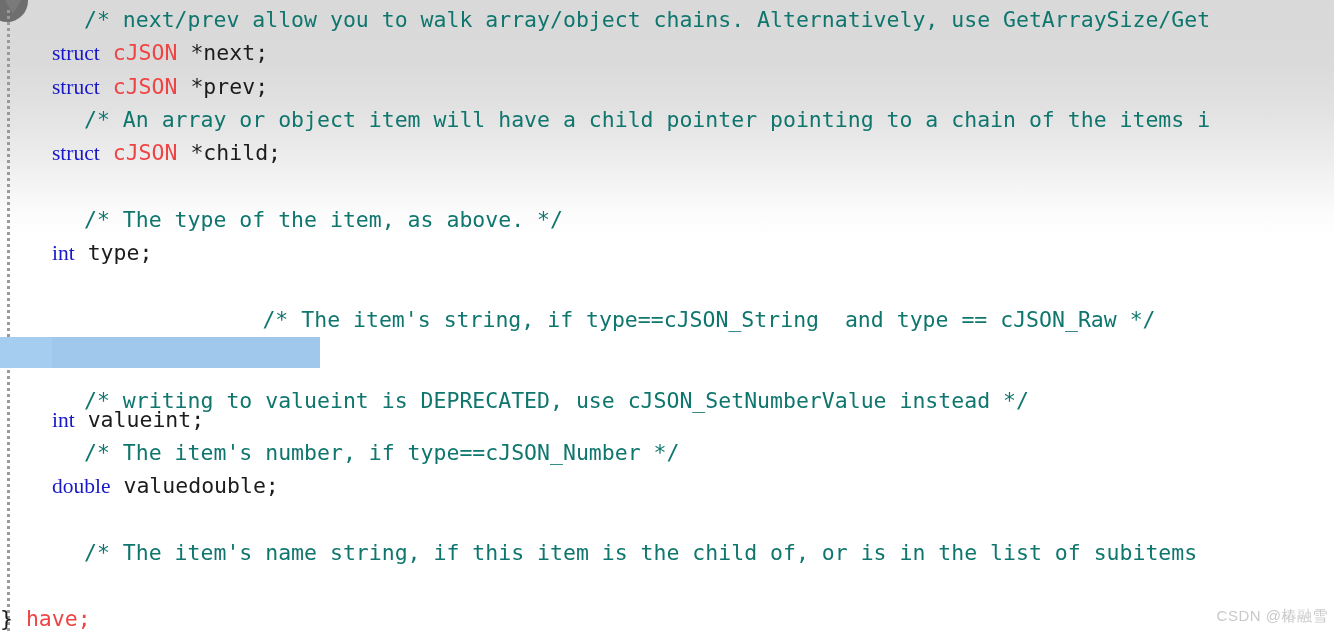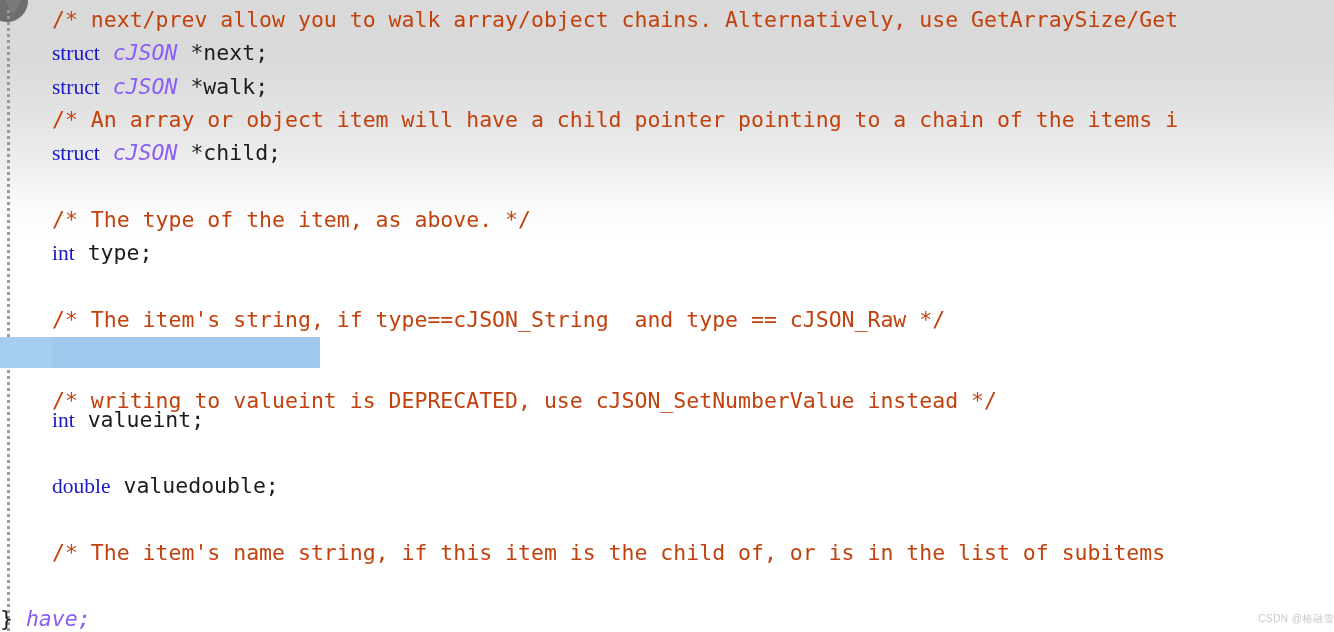--- a/index.html
+++ b/index.html
@@ -100,64 +100,65 @@
     background: #a5cdf0;
   }
   .sel-band-inner {
     position: absolute;
     left: 52px;
     width: 268px;
     height: 31px;
     background: #9fc8ec;
   }
 
-  .cmt  { color: #c2410c; }
+  .cmt  { color: #0f766e; margin-left: 32px; }
   .kw   { color: #1818c8; font-family: Liberation Serif, serif; }
   .id   { color: #1c1c1c; }
-  .typ  { color: #8b5cf6; font-style: italic; }
+  .typ  { color: #ef4444; }
   .plain{ color: #1c1c1c; }
 
   #watermark {
     position: absolute;
-    right: 0;
+    right: 6px;
     bottom: 6px;
     font-family: "Liberation Sans", "DejaVu Sans", sans-serif;
-    font-size: 10px;
+    font-size: 15px;
     color: #c9c9c9;
     letter-spacing: 0.5px;
     user-select: none;
   }
 </style>
 </head>
 <body>
 
 <div id="screenshot">
 
   <div id="bg-gradient"></div>
 
   <div id="corner-marker"></div>
   <div id="corner-marker2"></div>
 
   <div id="fold-guide"></div>
 
   <div id="code">
       <div class="line" style="top: 3px;"><span class="txt"><span class="cmt">/* next/prev allow you to walk array/object chains. Alternatively, use GetArraySize/Get</span></span></div>
       <div class="line" style="top: 36.3px;"><span class="txt"><span class="kw">struct</span><span class="plain"> </span><span class="typ">cJSON</span><span class="plain"> </span><span class="id">*next;</span></span></div>
-      <div class="line" style="top: 69.6px;"><span class="txt"><span class="kw">struct</span><span class="plain"> </span><span class="typ">cJSON</span><span class="plain"> </span><span class="id">*walk;</span></span></div>
+      <div class="line" style="top: 69.6px;"><span class="txt"><span class="kw">struct</span><span class="plain"> </span><span class="typ">cJSON</span><span class="plain"> </span><span class="id">*prev;</span></span></div>
       <div class="line" style="top: 102.9px;"><span class="txt"><span class="cmt">/* An array or object item will have a child pointer pointing to a chain of the items i</span></span></div>
       <div class="line" style="top: 136.2px;"><span class="txt"><span class="kw">struct</span><span class="plain"> </span><span class="typ">cJSON</span><span class="plain"> </span><span class="id">*child;</span></span></div>
       <div class="line" style="top: 169.5px;"><span class="txt"></span></div>
       <div class="line" style="top: 202.8px;"><span class="txt"><span class="cmt">/* The type of the item, as above. */</span></span></div>
       <div class="line" style="top: 236.1px;"><span class="txt"><span class="kw">int</span><span class="plain"> </span><span class="id">type;</span></span></div>
       <div class="line" style="top: 269.4px;"><span class="txt"></span></div>
-      <div class="line" style="top: 302.7px;"><span class="txt"><span class="cmt">/* The item's string, if type==cJSON_String  and type == cJSON_Raw */</span></span></div>
+      <div class="line" style="top: 302.7px; text-align: center;"><span class="txt"><span class="cmt">/* The item's string, if type==cJSON_String  and type == cJSON_Raw */</span></span></div>
       <div class="sel-band" style="top: 337px;"></div>
       <div class="sel-band-inner" style="top: 337px;"></div>
       <div class="line" style="top: 384px;"><span class="txt"><span class="cmt">/* writing to valueint is DEPRECATED, use cJSON_SetNumberValue instead */</span></span></div>
       <div class="line" style="top: 402.6px;"><span class="txt"><span class="kw">int</span><span class="plain"> </span><span class="id">valueint;</span></span></div>
+      <div class="line" style="top: 435.9px;"><span class="txt"><span class="cmt">/* The item's number, if type==cJSON_Number */</span></span></div>
       <div class="line" style="top: 469.2px;"><span class="txt"><span class="kw">double</span><span class="plain"> </span><span class="id">valuedouble;</span></span></div>
       <div class="line" style="top: 502.5px;"><span class="txt"></span></div>
       <div class="line" style="top: 535.8px;"><span class="txt"><span class="cmt">/* The item's name string, if this item is the child of, or is in the list of subitems</span></span></div>
       <div class="line noindent" style="top: 602.4px;"><span class="txt"><span class="plain">} </span><span class="typ">have;</span></span></div>
     </div>
 
   <div id="watermark">CSDN @椿融雪</div>
 
 </div>
 

